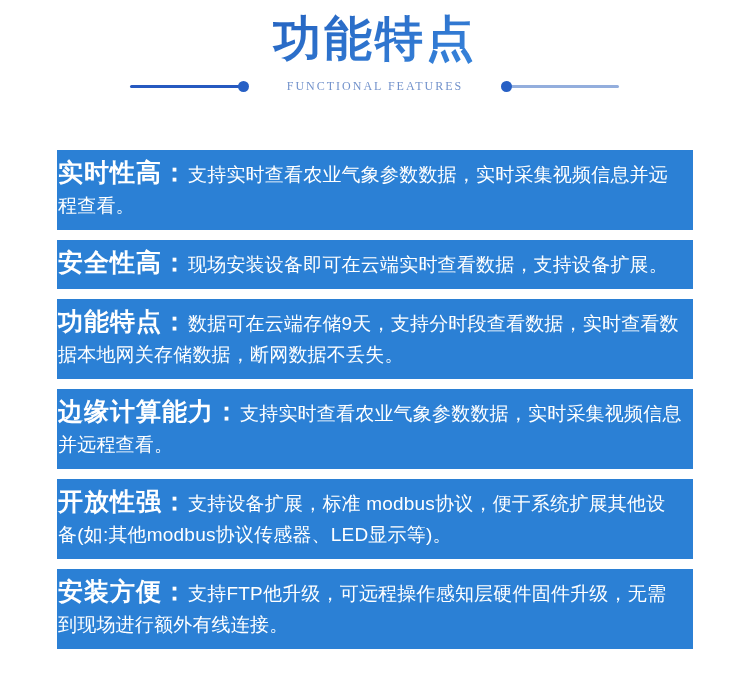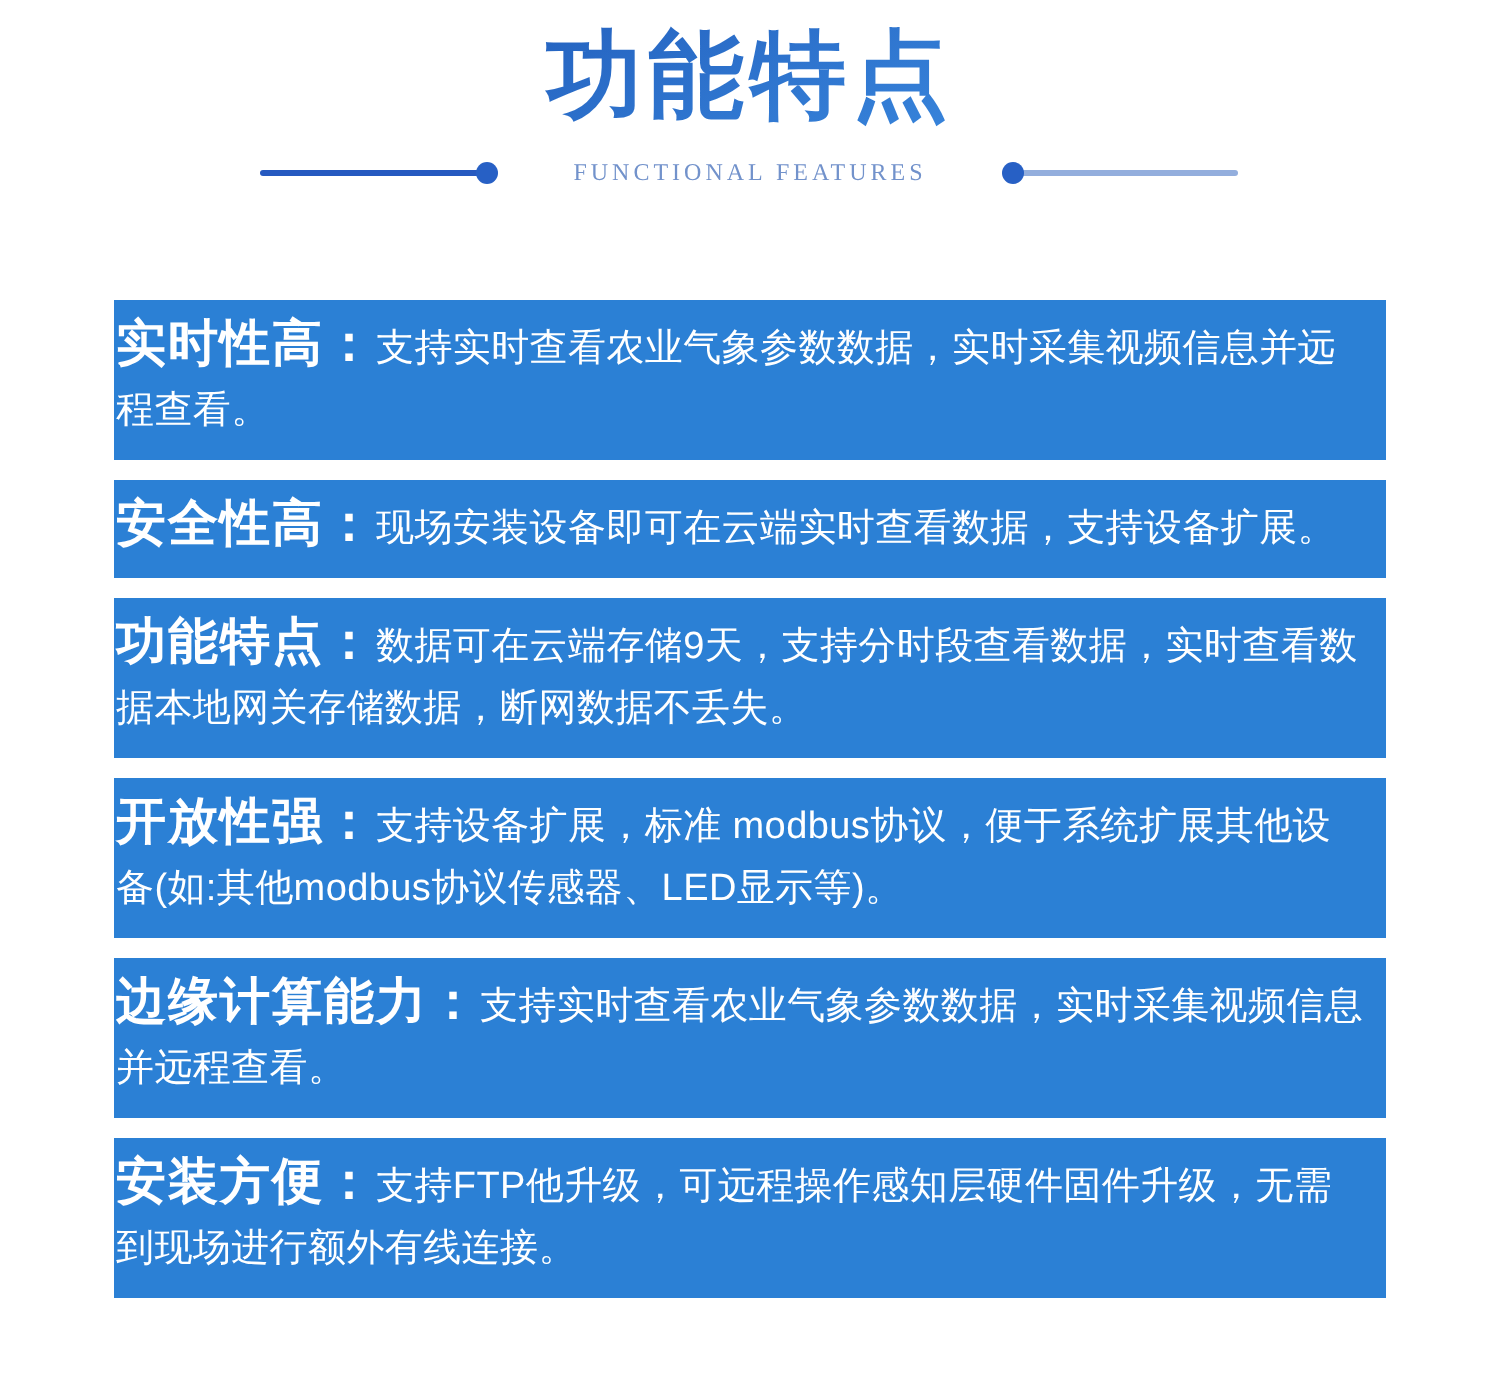--- a/index.html
+++ b/index.html
@@ -134,25 +134,25 @@
 
   <section class="feature">
     <span class="feature-label">安全性高：</span><span class="feature-text">现场安装设备即可在云端实时查看数据，支持设备扩展。</span>
   </section>
 
   <section class="feature">
     <span class="feature-label">功能特点：</span><span class="feature-text">数据可在云端存储9天，支持分时段查看数据，实时查看数据本地网关存储数据，断网数据不丢失。</span>
   </section>
 
   <section class="feature">
-    <span class="feature-label">开放性强：</span><span class="feature-text">支持设备扩展，标准 modbus协议，便于系统扩展其他设备(如:其他modbus协议传感器、LED显示等)。</span>
+    <span class="feature-label">边缘计算能力：</span><span class="feature-text">支持实时查看农业气象参数数据，实时采集视频信息并远程查看。</span>
   </section>
 
   <section class="feature">
-    <span class="feature-label">边缘计算能力：</span><span class="feature-text">支持实时查看农业气象参数数据，实时采集视频信息并远程查看。</span>
+    <span class="feature-label">开放性强：</span><span class="feature-text">支持设备扩展，标准 modbus协议，便于系统扩展其他设备(如:其他modbus协议传感器、LED显示等)。</span>
   </section>
 
 
   <section class="feature">
     <span class="feature-label">安装方便：</span><span class="feature-text">支持FTP他升级，可远程操作感知层硬件固件升级，无需到现场进行额外有线连接。</span>
   </section>
 </main>
 
 </div>
 

